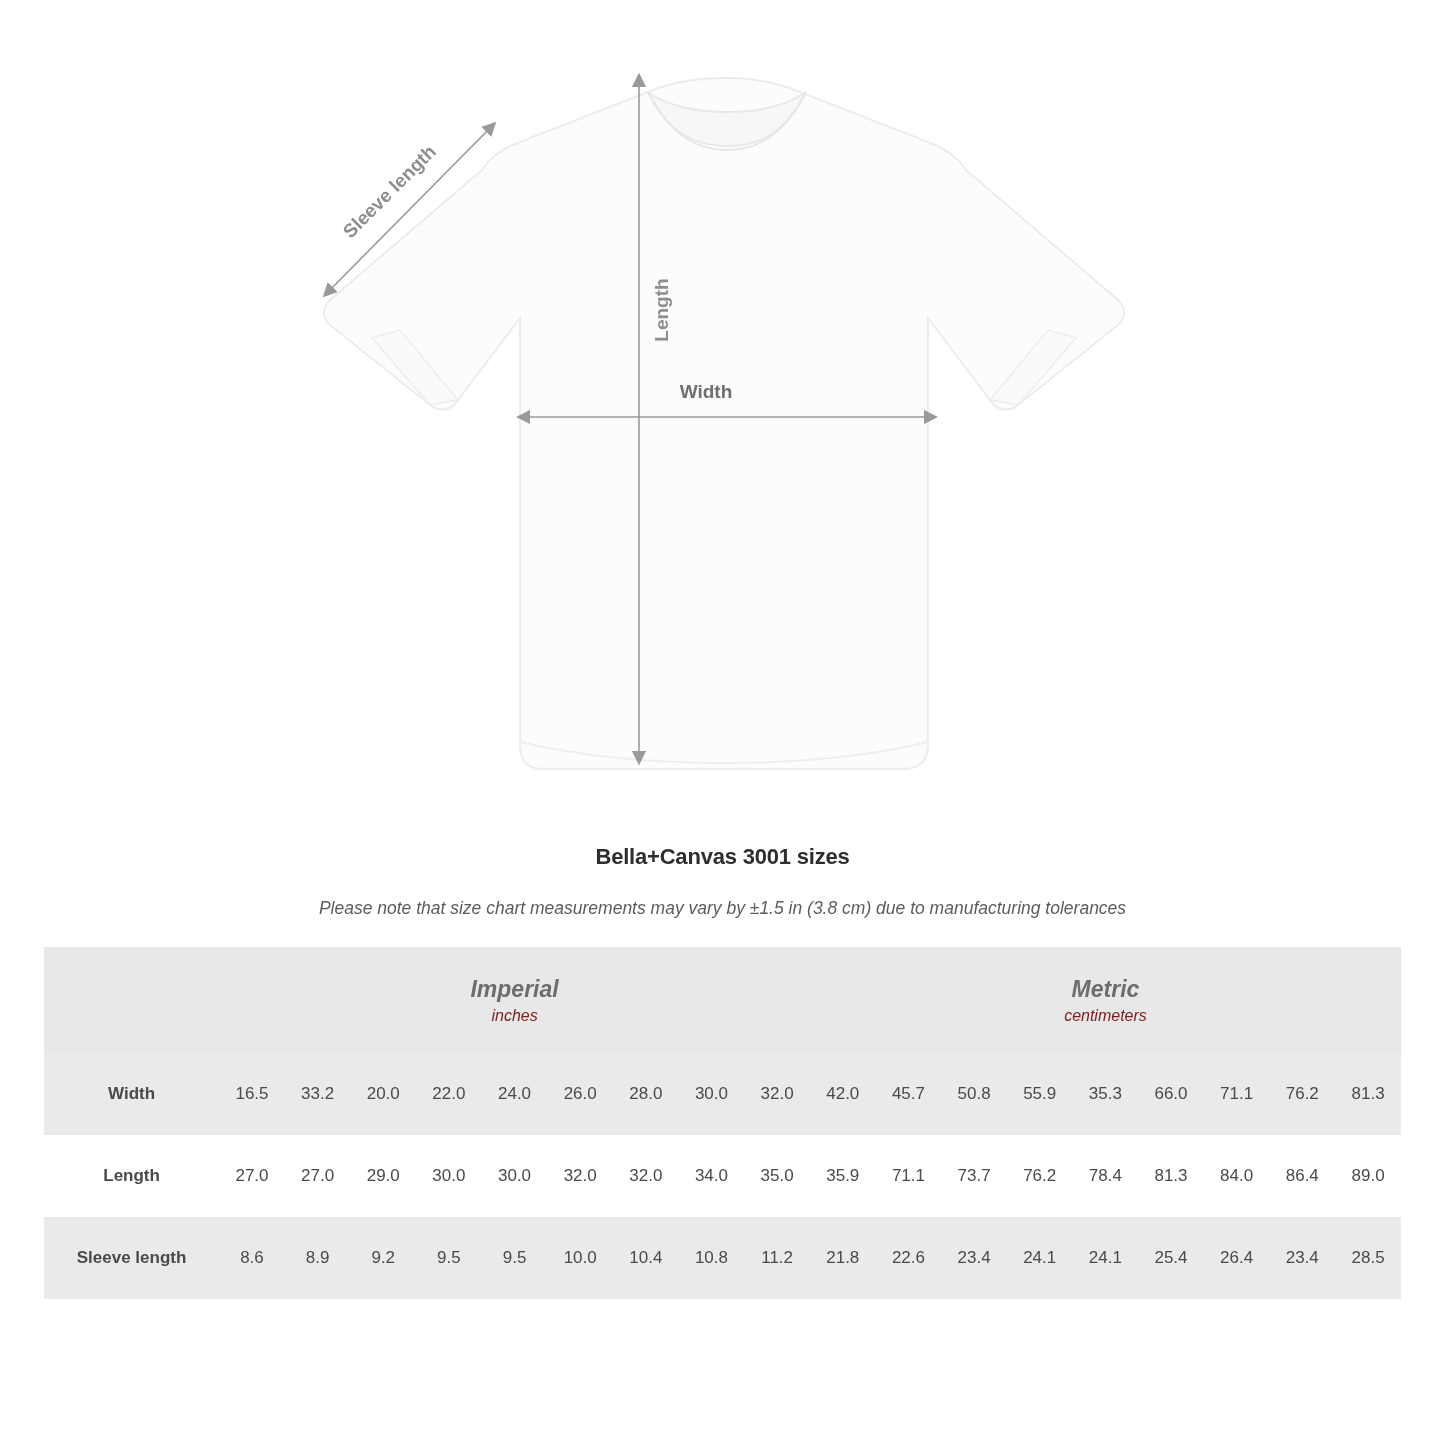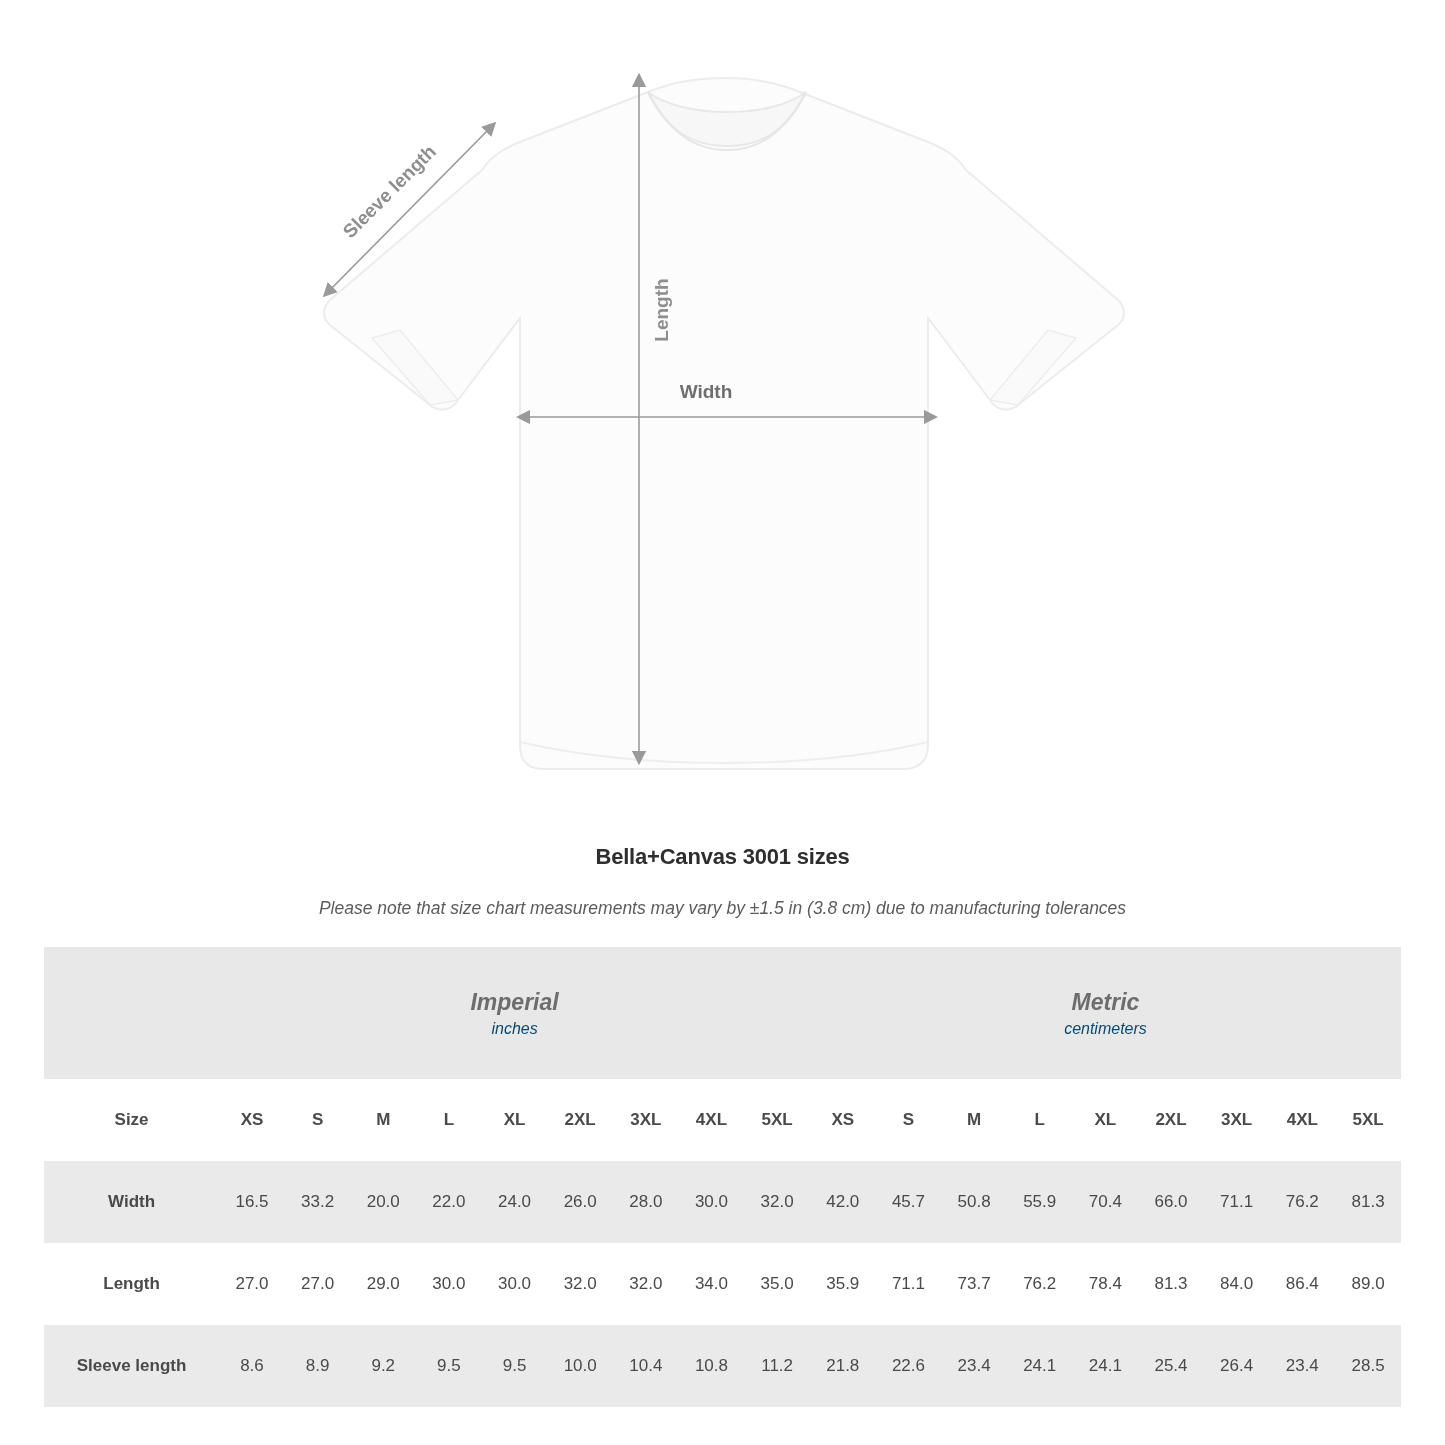--- a/index.html
+++ b/index.html
@@ -60,34 +60,34 @@
   table.size-table td,
   table.size-table th {
     text-align: center;
     vertical-align: middle;
     font-size: 17px;
     color: #4a4a4a;
     border: none;
   }
   .unit-row td {
     background: #e8e8e8;
-    height: 132px;
+    height: 106px;
     padding: 0;
   }
   .unit-name {
     font-size: 23px;
     font-weight: bold;
     font-style: italic;
     color: #6d6d6d;
     line-height: 1.25;
   }
   .unit-sub {
     font-size: 16px;
     font-style: italic;
-    color: #0c4a6e;
+    color: #7f1d1d;
     margin-top: 4px;
   }
   .head-row td {
     background: #ffffff;
     height: 80px;
     font-weight: bold;
     font-size: 18px;
     color: #3a3a3a;
   }
   .head-row td.rowlabel {
@@ -214,58 +214,37 @@
           <td colspan="9">
             <div class="unit-name">Imperial</div>
             <div class="unit-sub">inches</div>
           </td>
           <td colspan="9">
             <div class="unit-name">Metric</div>
             <div class="unit-sub">centimeters</div>
           </td>
         </tr>
 
-        <tr class="head-row">
-          <td class="rowlabel">Size</td>
-          <td>XS</td>
-          <td>S</td>
-          <td>M</td>
-          <td>L</td>
-          <td>XL</td>
-          <td>2XL</td>
-          <td>3XL</td>
-          <td>4XL</td>
-          <td>5XL</td>
-          <td>XS</td>
-          <td>S</td>
-          <td>M</td>
-          <td>L</td>
-          <td>XL</td>
-          <td>2XL</td>
-          <td>3XL</td>
-          <td>4XL</td>
-          <td>5XL</td>
-        </tr>
 
         <tr class="data-row row-shaded">
           <td class="rowlabel">Width</td>
           <td>16.5</td>
           <td>33.2</td>
           <td>20.0</td>
           <td>22.0</td>
           <td>24.0</td>
           <td>26.0</td>
           <td>28.0</td>
           <td>30.0</td>
           <td>32.0</td>
           <td>42.0</td>
           <td>45.7</td>
           <td>50.8</td>
           <td>55.9</td>
-          <td>70.4</td>
+          <td>35.3</td>
           <td>66.0</td>
           <td>71.1</td>
           <td>76.2</td>
           <td>81.3</td>
         </tr>
 
         <tr class="data-row row-plain">
           <td class="rowlabel">Length</td>
           <td>27.0</td>
           <td>27.0</td>

